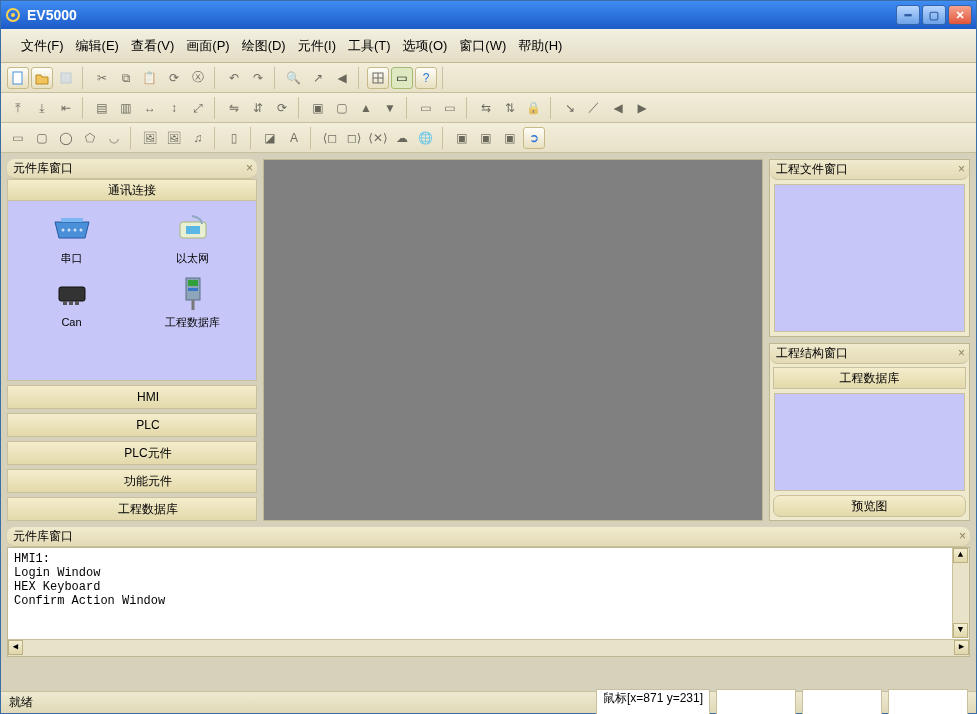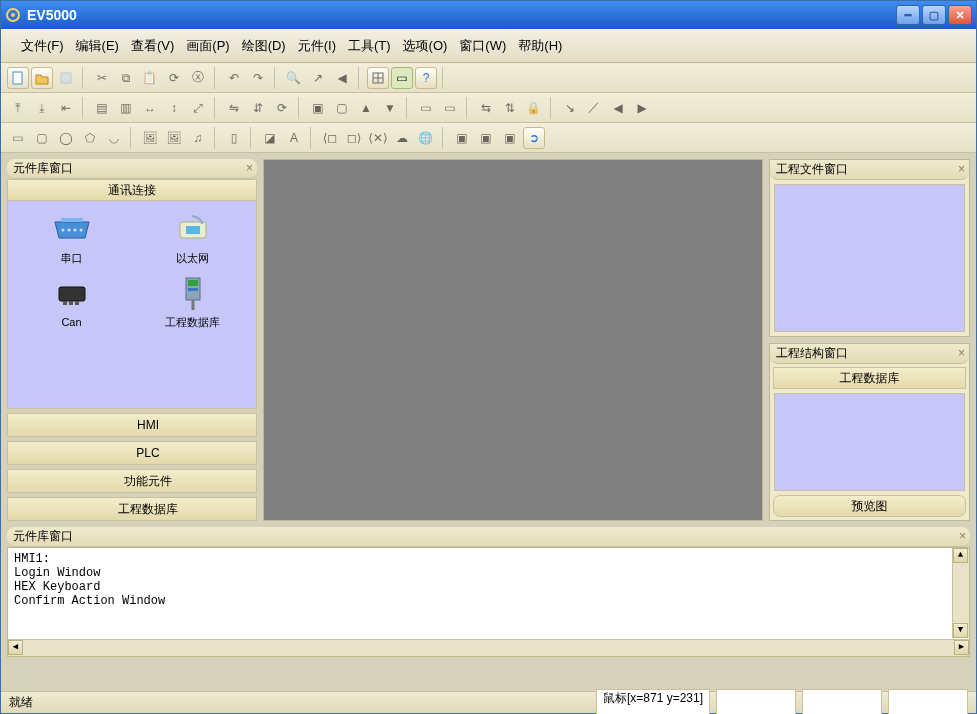--- a/index.html
+++ b/index.html
@@ -233,20 +233,21 @@
                   <line x1="21" y1="26" x2="21" y2="36" stroke="#777" stroke-width="3"></line>
                 </svg>
             </div>
             <span style="text-align:center; line-height:1.1;">工程数据库</span>
           </div>
         </div>
       </div>
       <div class="stacked">
         <div class="stackbtn">HMI</div>
         <div class="stackbtn">PLC</div>
+        <div class="stackbtn">PLC元件</div>
         <div class="stackbtn">功能元件</div>
         <div class="stackbtn">工程数据库</div>
       </div>
     </div>
 
     <div class="centerarea"></div>
 
     <div class="rightcol">
       <div class="panel" style="flex:1;">
         <div class="panel-header">

